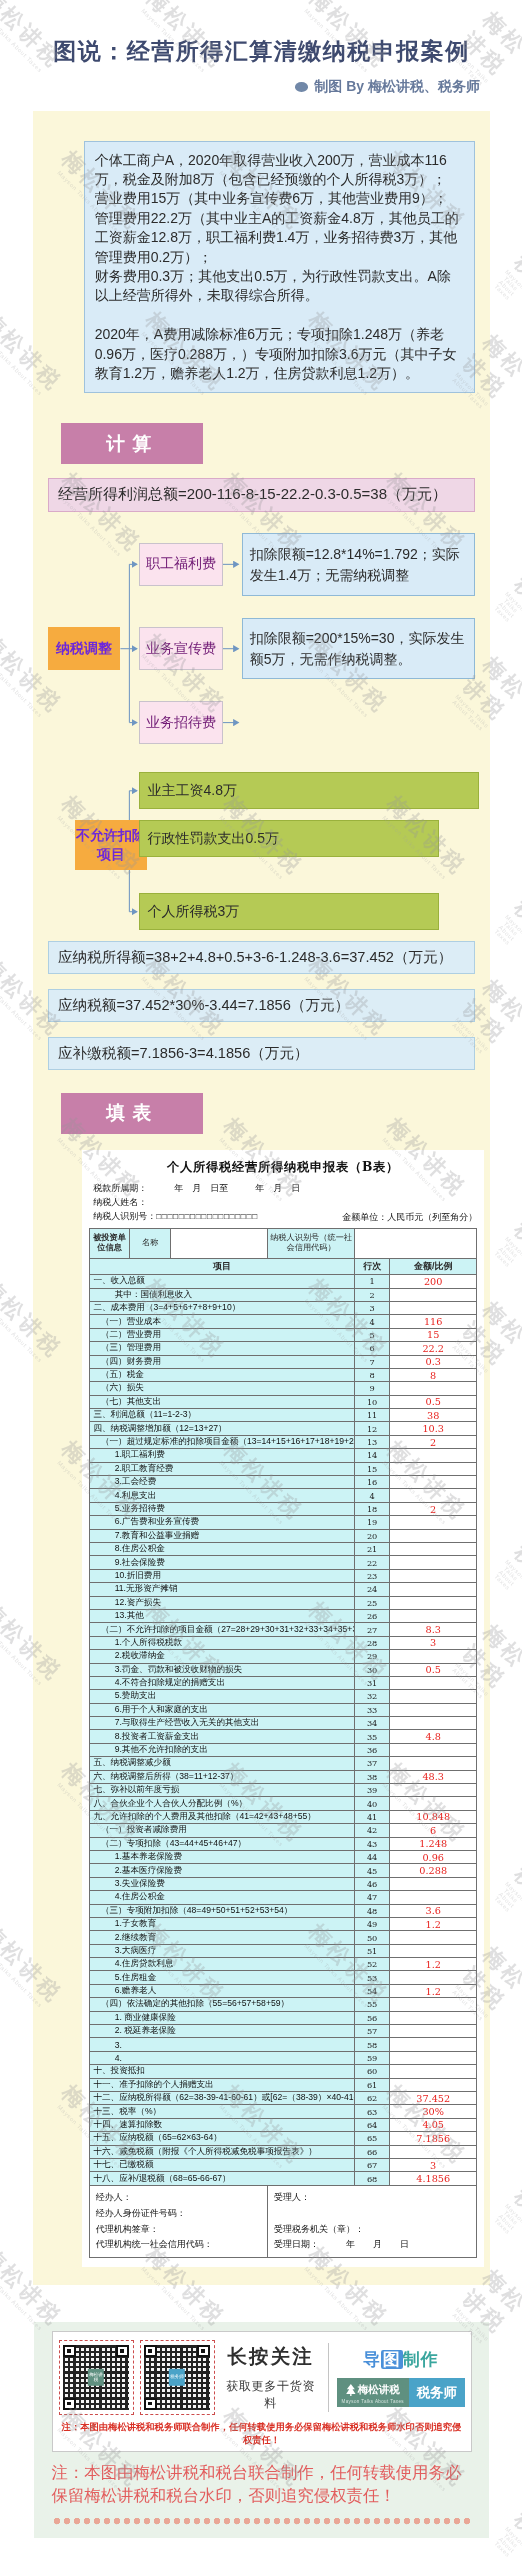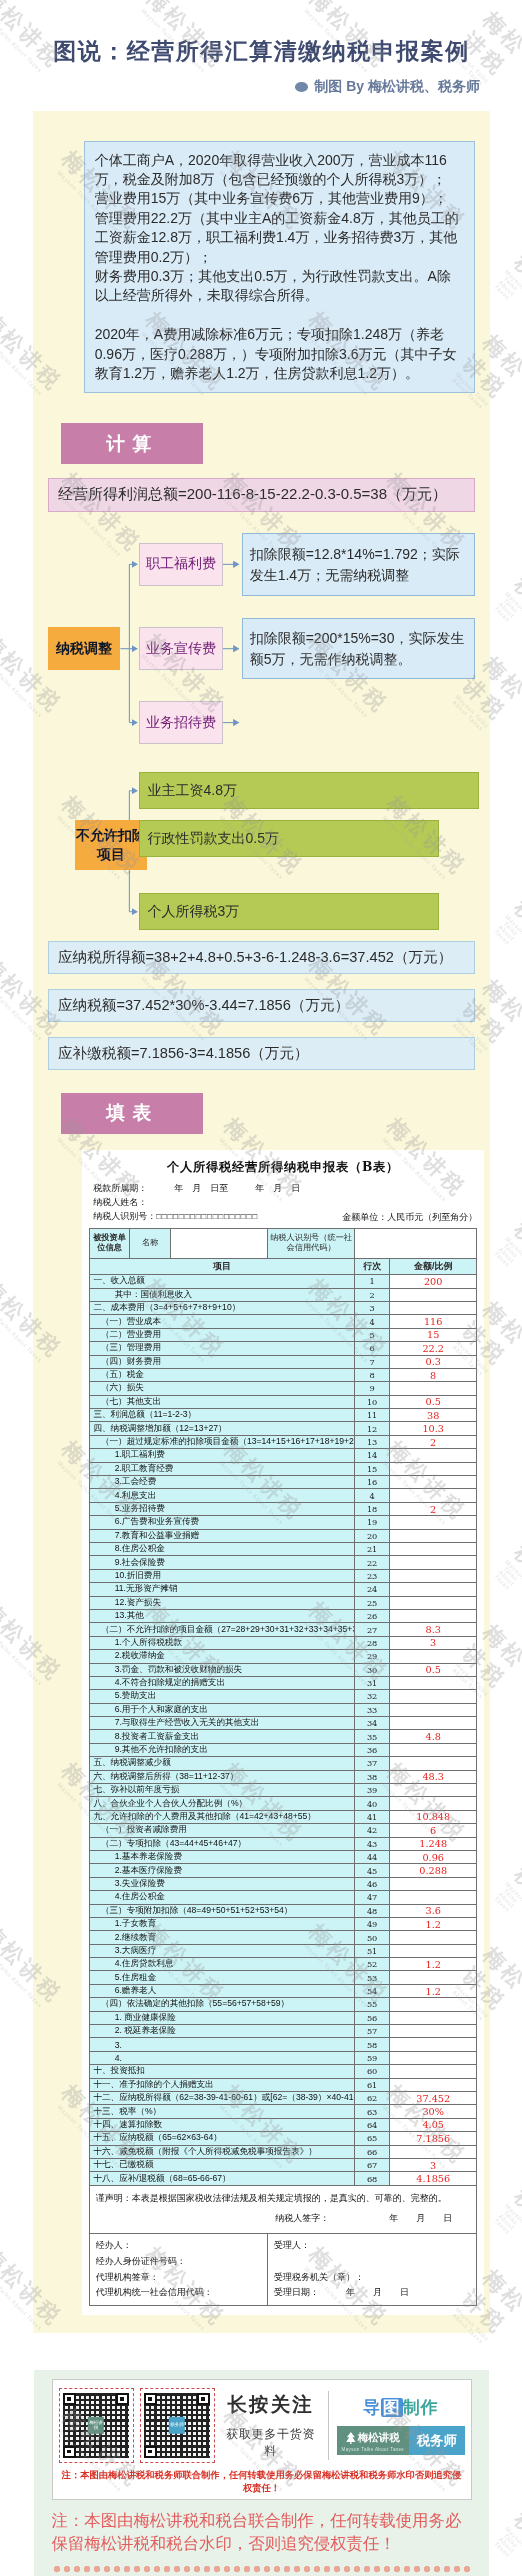--- a/index.html
+++ b/index.html
@@ -34,21 +34,21 @@
     margin-top:13.4px; background:#efd7e6; border:0.7px solid #d9aac8; padding:6.7px 9px;
     font-size:15px; color:#2b2b2b;
   }
   
   .flow { position:relative; width:427px; }
   .flow1 { height:209px; margin-top:21px; }
   .flow2 { height:154px; margin-top:30px; }
   .flow svg.connectors { position:absolute; inset:0; width:100%; height:100%; }
   .fbox { position:absolute; }
   .olabel {
-    background:#f6ab3f; color:#0f172a; font-weight:bold; font-size:14px; text-align:center;
+    background:#f6ab3f; color:#6d28d9; font-weight:bold; font-size:14px; text-align:center;
     display:flex; align-items:center; justify-content:center; line-height:1.35;
   }
   .pbox {
     background:#fbe3ee; border:0.7px solid #c9c2cc; font-size:14px; color:#701a75;
     display:flex; align-items:center; justify-content:center;
   }
   .bbox {
     background:#d9ebf7; border:0.7px solid #8fb9d6; font-size:14px; line-height:1.45; color:#2b2b2b;
     padding:4.5px 6.7px; display:flex; align-items:center;
   }
@@ -560,29 +560,20 @@
             <td class="row-value">3</td>
           </tr>
           <tr>
             <td class="row-item ind0" colspan="4">十八、应补/退税额（68=65-66-67）</td>
             <td class="row-line">68</td>
             <td class="row-value">4.1856</td>
           </tr>
         </tbody>
       <tbody>
         <tr>
-          <td class="decl-cell" colspan="6">
-            <div>谨声明：本表是根据国家税收法律法规及相关规定填报的，是真实的、可靠的、完整的。</div>
-            <div class="decl-sign">
-              <span>纳税人签字：</span>
-              <span>年　　月　　日</span>
-            </div>
-          </td>
-        </tr>
-        <tr>
           <td class="sig-cell" colspan="3">
             <div class="sig-line">经办人：</div>
             <div class="sig-line">经办人身份证件号码：</div>
             <div class="sig-line">代理机构签章：</div>
             <div class="sig-line">代理机构统一社会信用代码：</div>
           </td>
           <td class="sig-cell" colspan="3">
             <div class="sig-line">受理人：</div>
             <div class="sig-line"></div>
             <div class="sig-line">受理税务机关（章）：</div>

